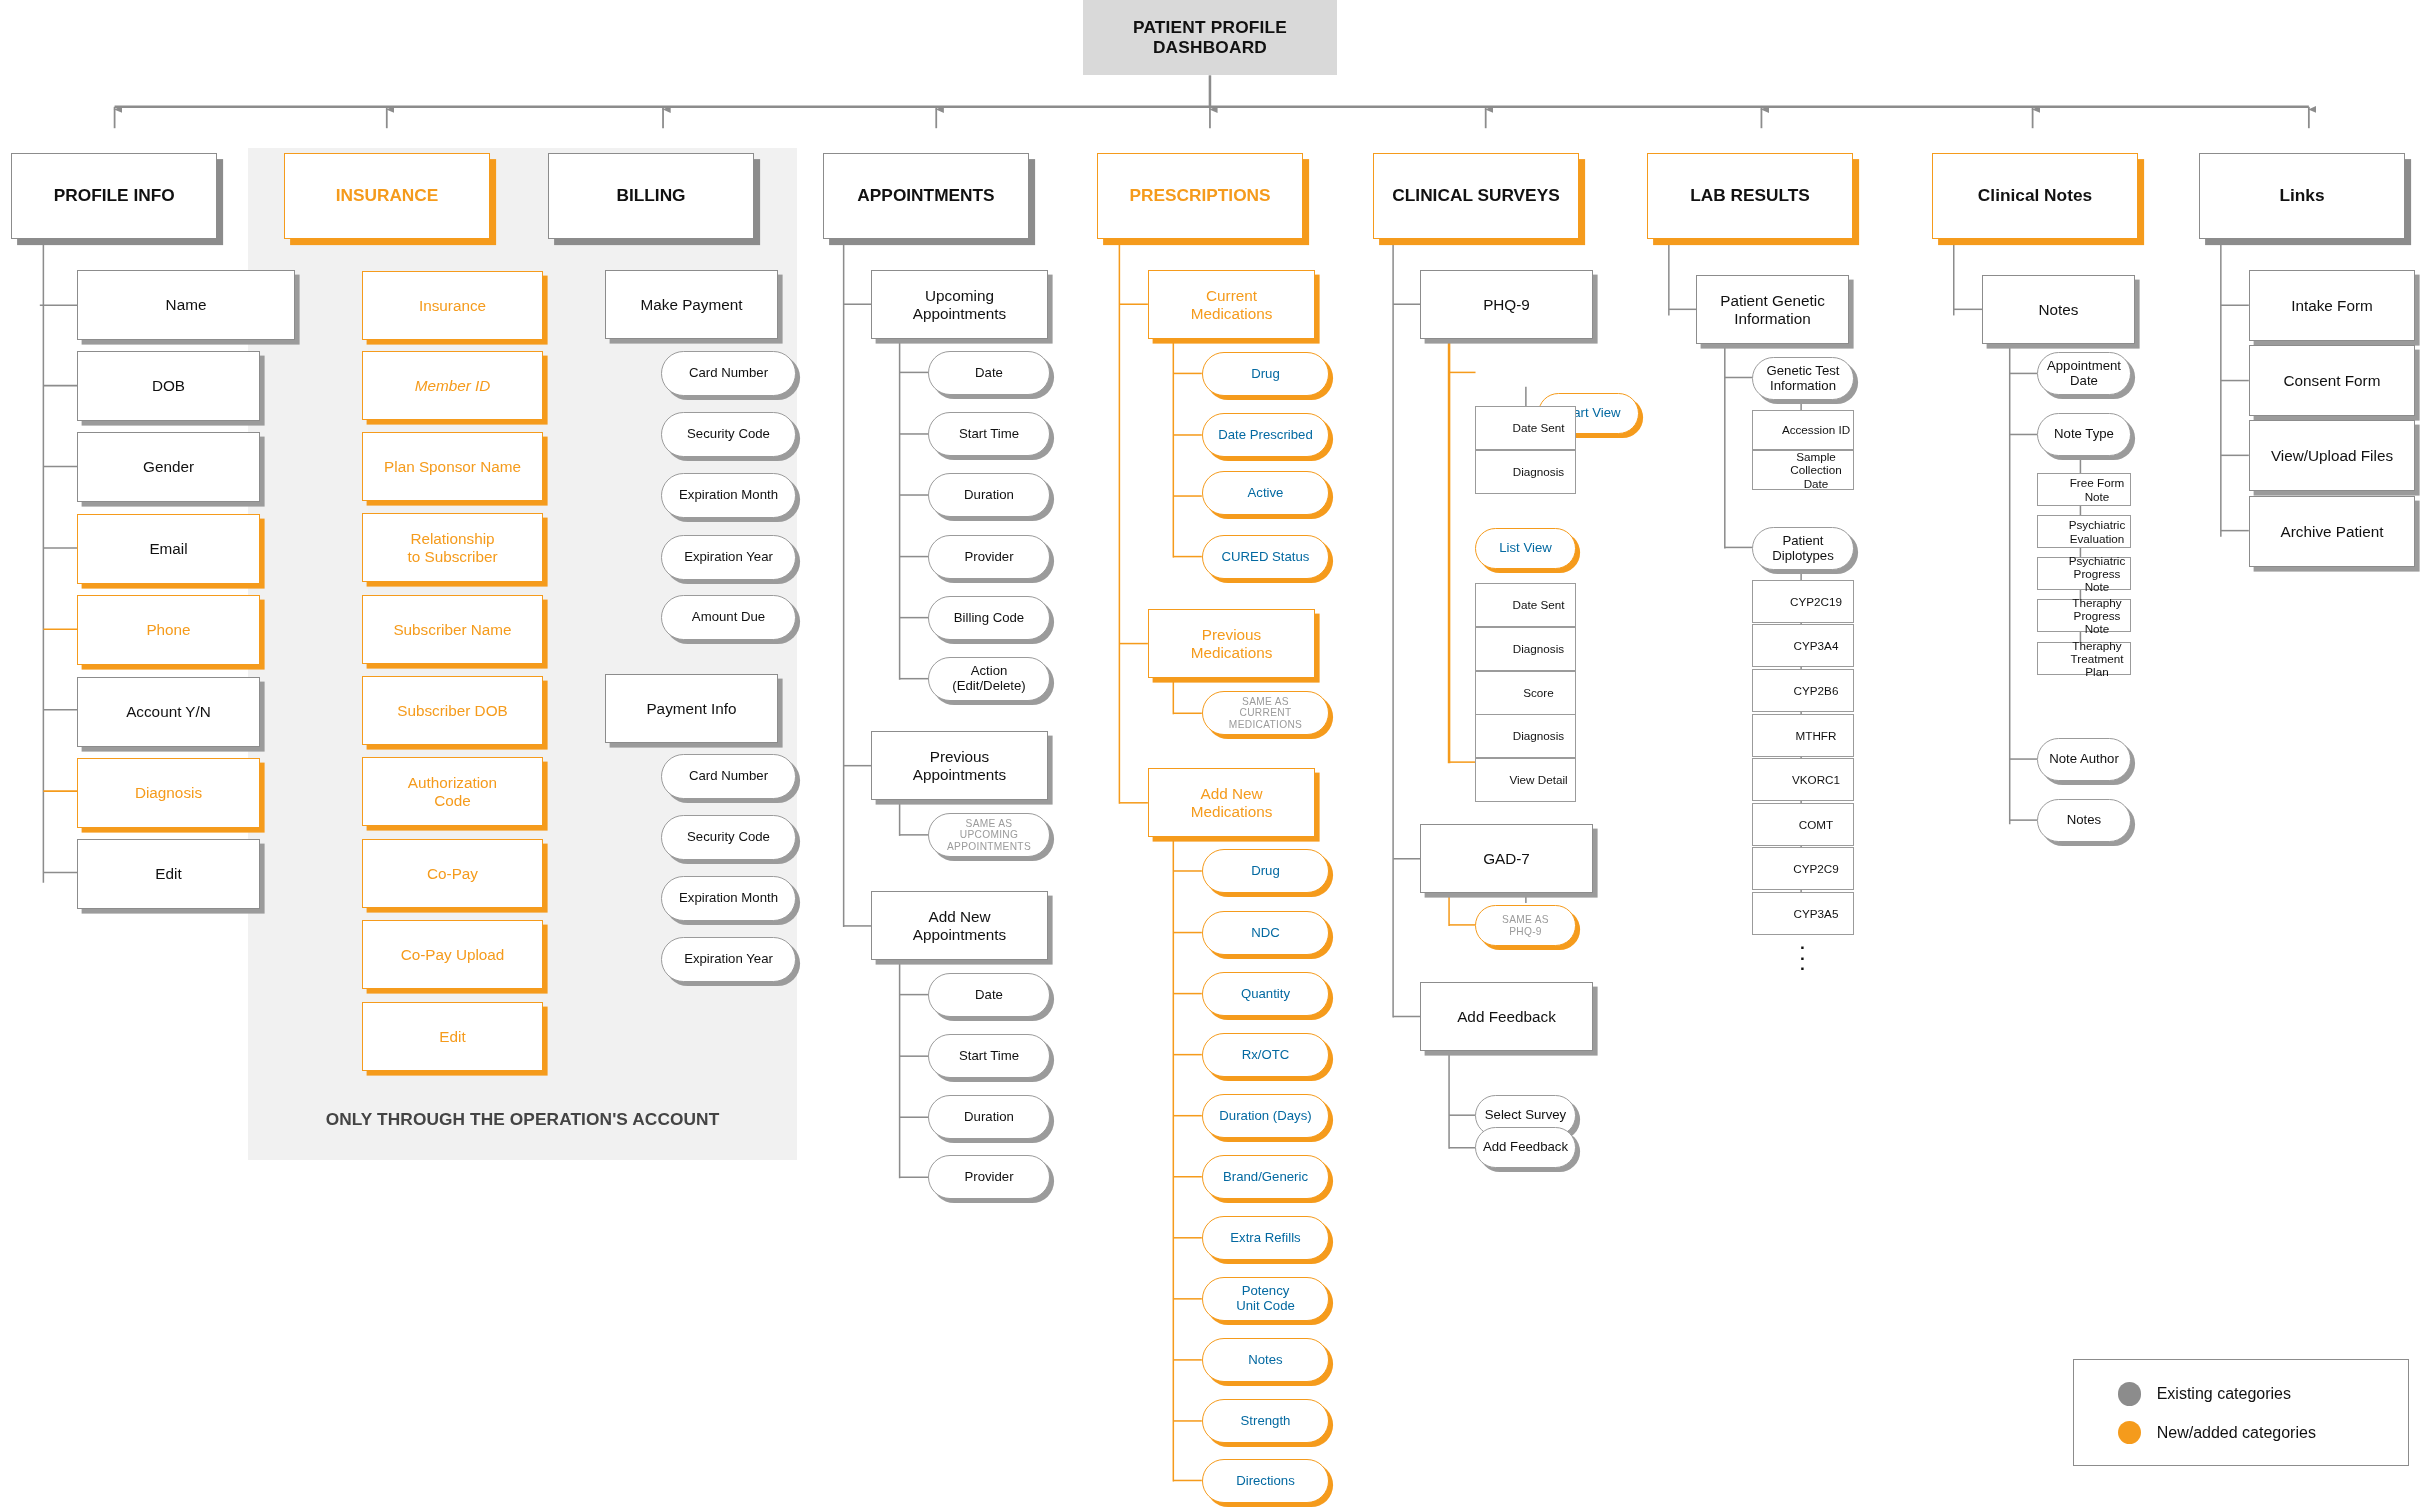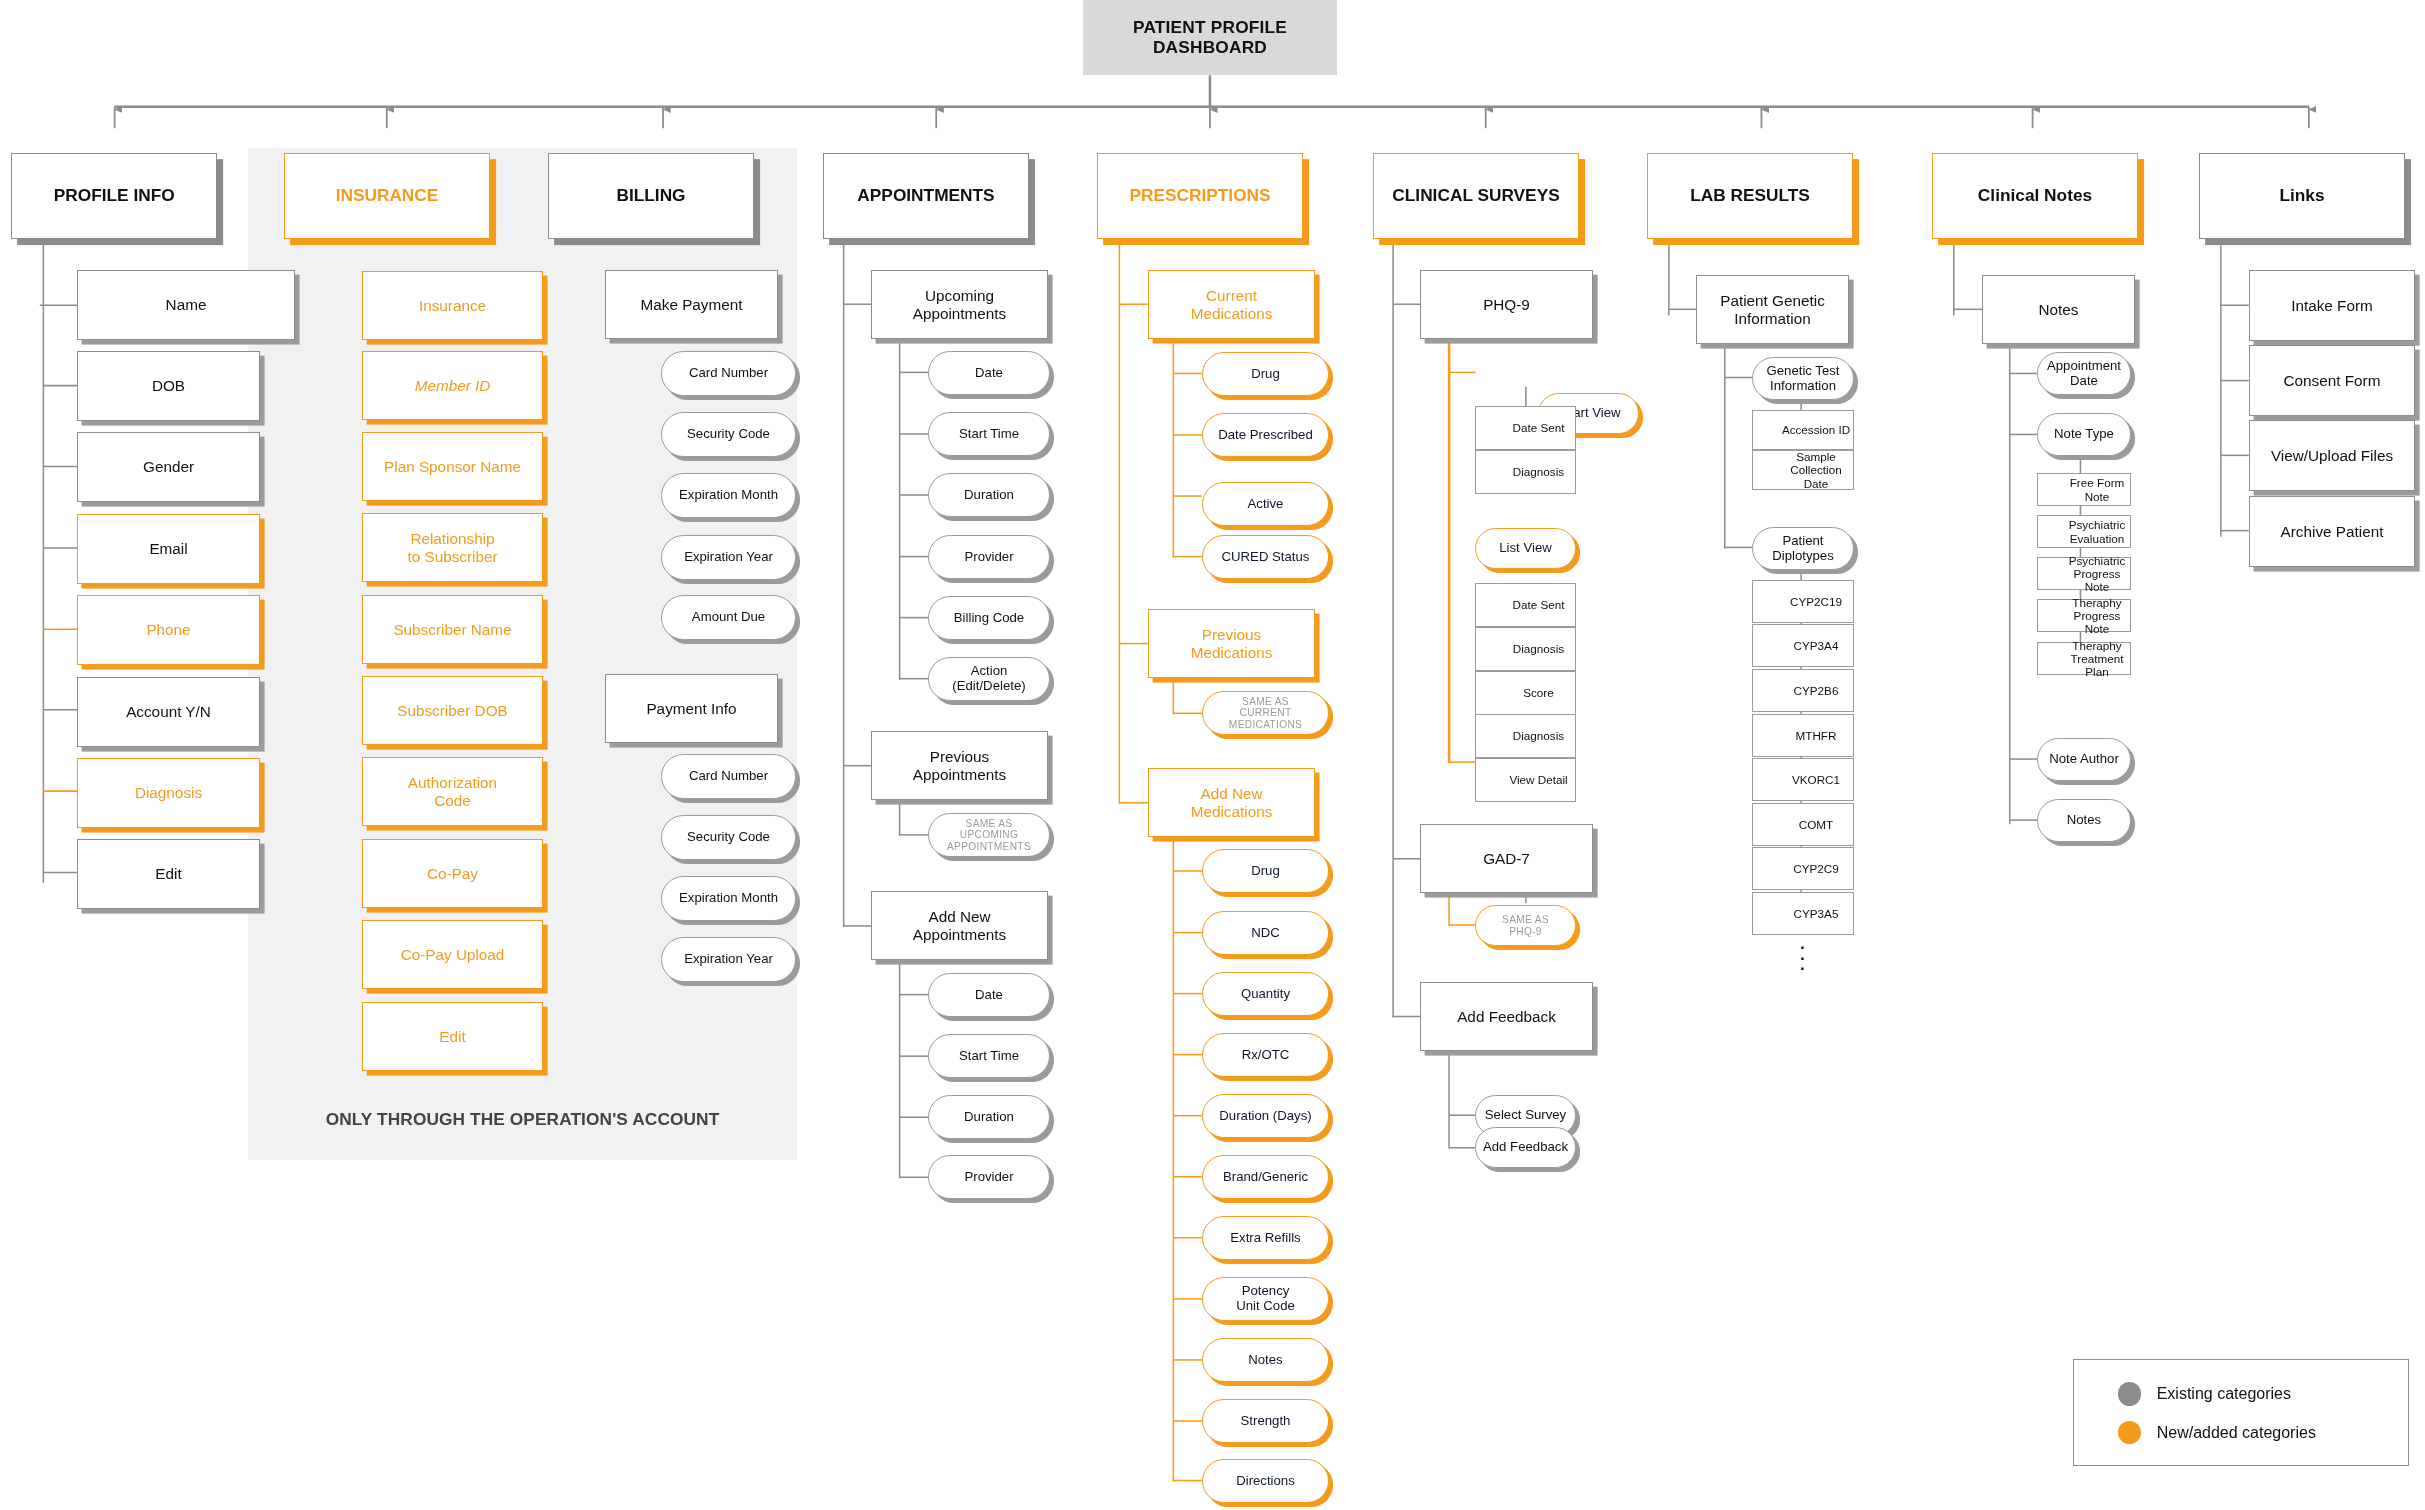--- a/index.html
+++ b/index.html
@@ -86,21 +86,21 @@
     border:1px solid #9b9b9b;
     border-radius:508px;
     font-size:13.2px;
     color:#111;
     box-shadow:4.1px 4.1px 0 0 #9b9b9b;
   }
   .pill.accent {
     border:1.5px solid #f59b1c;
     box-shadow:4.1px 4.1px 0 0 #f59b1c;
   }
-  .pill.accent-text { color:#0f172a; }
+  .pill.accent-text { color:#0369a1; }
   .pill.muted-text { color:#9b9b9b; font-size:10.2px; letter-spacing:0.3px; }
 
   
   .flat {
     border:1px solid #9b9b9b;
     font-size:11.7px;
     color:#111;
     padding-left:26px;
   }
 
@@ -409,21 +409,21 @@
 Appointments</div>
   <div class="node pill" style="left:928px; top:973px; width:122px; height:44px;">Date</div>
   <div class="node pill" style="left:928px; top:1034px; width:122px; height:44px;">Start Time</div>
   <div class="node pill" style="left:928px; top:1095px; width:122px; height:44px;">Duration</div>
   <div class="node pill" style="left:928px; top:1155px; width:122px; height:44px;">Provider</div>
 
   <div class="node card accent accent-text" style="left:1148px; top:270px; width:167px; height:69px;">Current
 Medications</div>
   <div class="node pill accent accent-text" style="left:1202px; top:352px; width:127px; height:44px;">Drug</div>
   <div class="node pill accent accent-text" style="left:1202px; top:413px; width:127px; height:44px;">Date Prescribed</div>
-  <div class="node pill accent accent-text" style="left:1202px; top:482px; width:127px; height:44px;">Active</div>
+  <div class="node pill accent accent-text" style="left:1202px; top:471px; width:127px; height:44px;">Active</div>
   <div class="node pill accent accent-text" style="left:1202px; top:535px; width:127px; height:44px;">CURED Status</div>
 
   <div class="node card accent accent-text" style="left:1148px; top:609px; width:167px; height:69px;">Previous
 Medications</div>
   <div class="node pill accent muted-text" style="left:1202px; top:691px; width:127px; height:44px;">SAME AS
 CURRENT
 MEDICATIONS</div>
 
   <div class="node card accent accent-text" style="left:1148px; top:768px; width:167px; height:69px;">Add New
 Medications</div>

